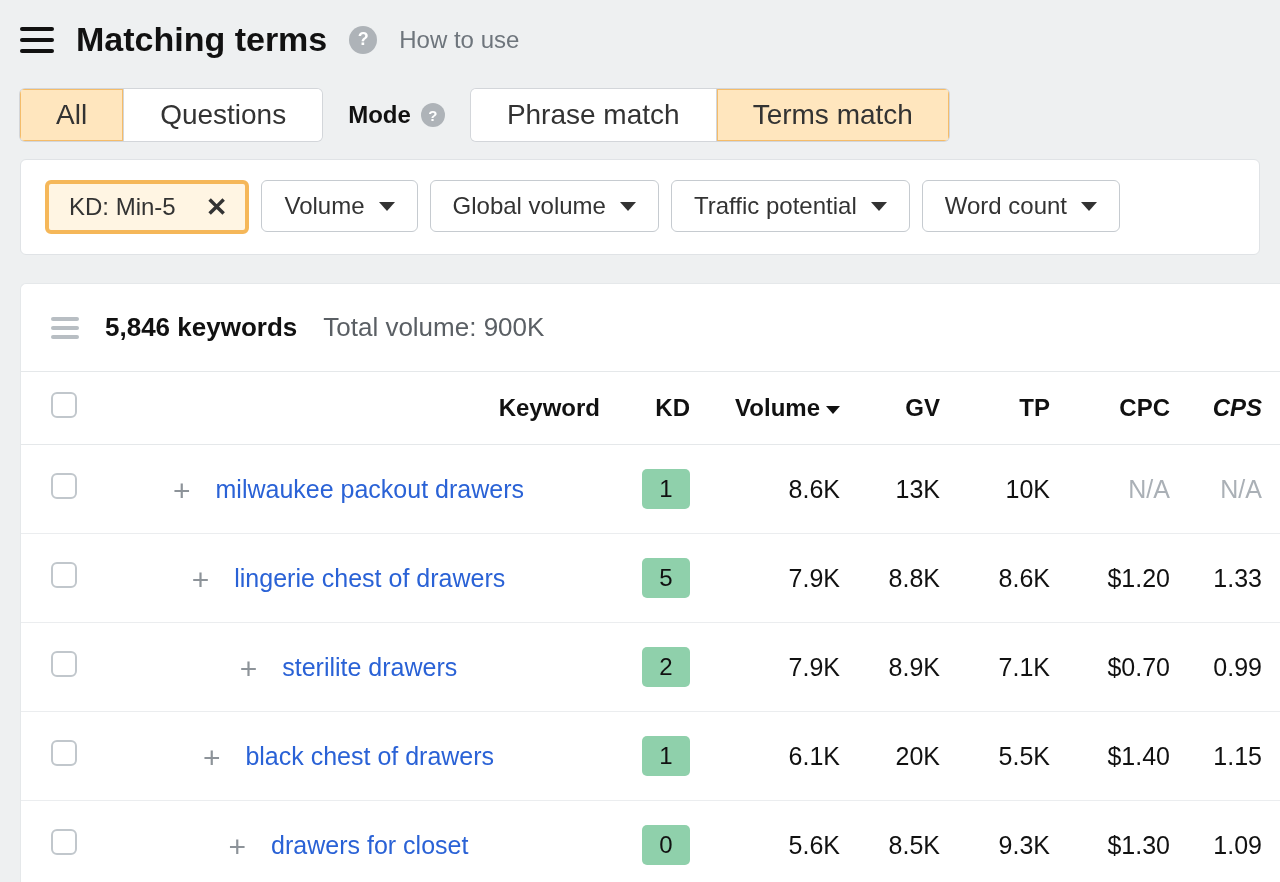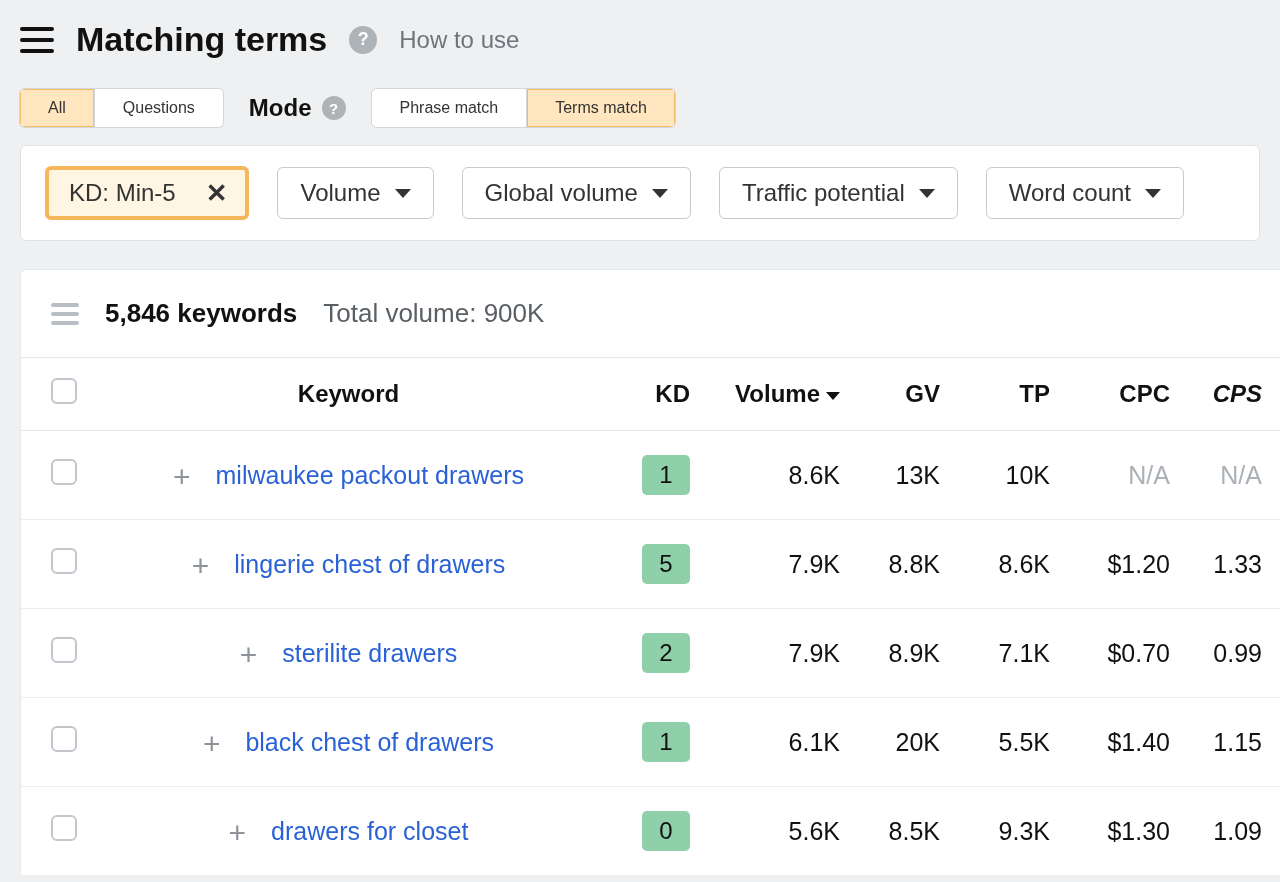--- a/index.html
+++ b/index.html
@@ -58,22 +58,22 @@
     gap: 26px;
   }
   .seg-group {
     display: inline-flex;
     border-radius: 5px;
     overflow: hidden;
     box-shadow: 0 0 0 1px #d3d6da;
   }
   .seg-btn {
     background: #fff;
-    padding: 10px 28px;
-    font-size: 16px;
+    padding: 10px 36px;
+    font-size: 28px;
     cursor: pointer;
     color: #333;
     border-right: 1px solid #d3d6da;
   }
   .seg-btn:last-child { border-right: none; }
   .seg-btn.active {
     background: #ffe6be;
     box-shadow: inset 0 0 0 1px #f4bc6a;
   }
   .mode-label {
@@ -87,22 +87,22 @@
   
   .card {
     background: #fff;
     margin: 0 20px 28px 20px;
     border-radius: 6px;
     border: 1px solid #e0e3e6;
     padding: 20px 0 20px 24px;
   }
   .filter-row {
     display: flex;
-    gap: 28px;
-    align-items: center;
+    gap: 12px;
+    align-items: flex-start;
   }
   .pill {
     display: inline-flex;
     align-items: center;
     gap: 10px;
     border: 1px solid #c6cbd0;
     border-radius: 6px;
     padding: 11px 22px;
     font-size: 24px;
     background: #fff;
@@ -169,21 +169,21 @@
     text-align: right;
     font-size: 24px;
     font-weight: 700;
     padding: 20px 10px;
     border-top: 1px solid #e5e8ea;
     border-bottom: 1px solid #e5e8ea;
     color: #111;
     white-space: nowrap;
   }
   thead th:first-child { padding-left: 30px; width: 60px; }
-  thead th.kw-col { text-align: center; }
+  thead th.kw-col { text-align: right; }
   tbody td {
     padding: 24px 10px;
     border-bottom: 1px solid #ebedef;
     text-align: right;
     font-size: 25px;
     color: #111;
     white-space: nowrap;
   }
   tbody td:first-child { padding-left: 30px; width: 60px; text-align:left; }
   tbody td.kw-cell { text-align: center; }

